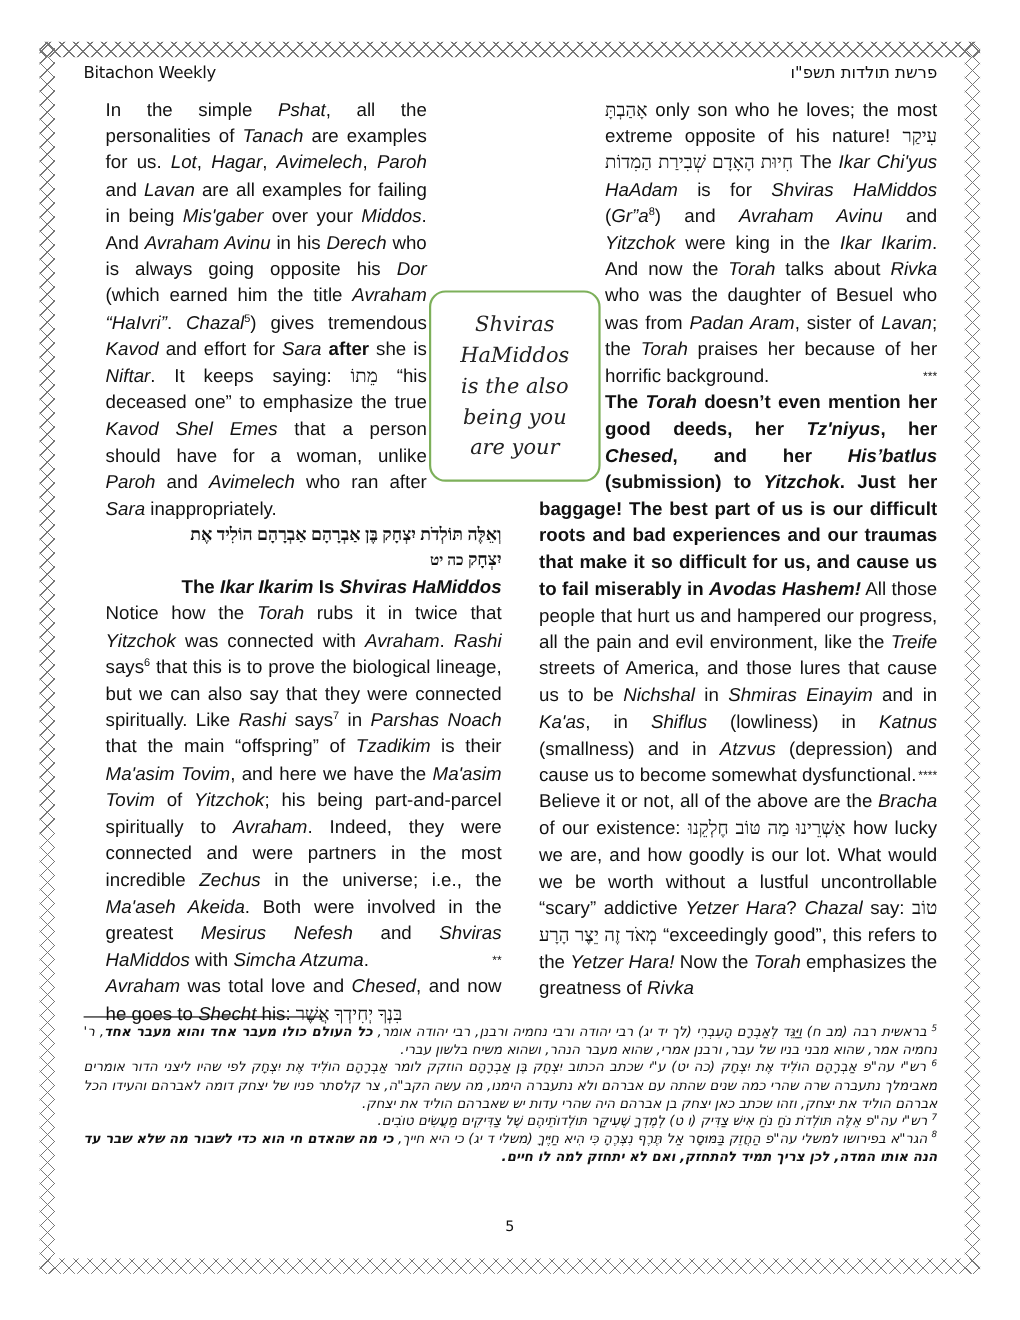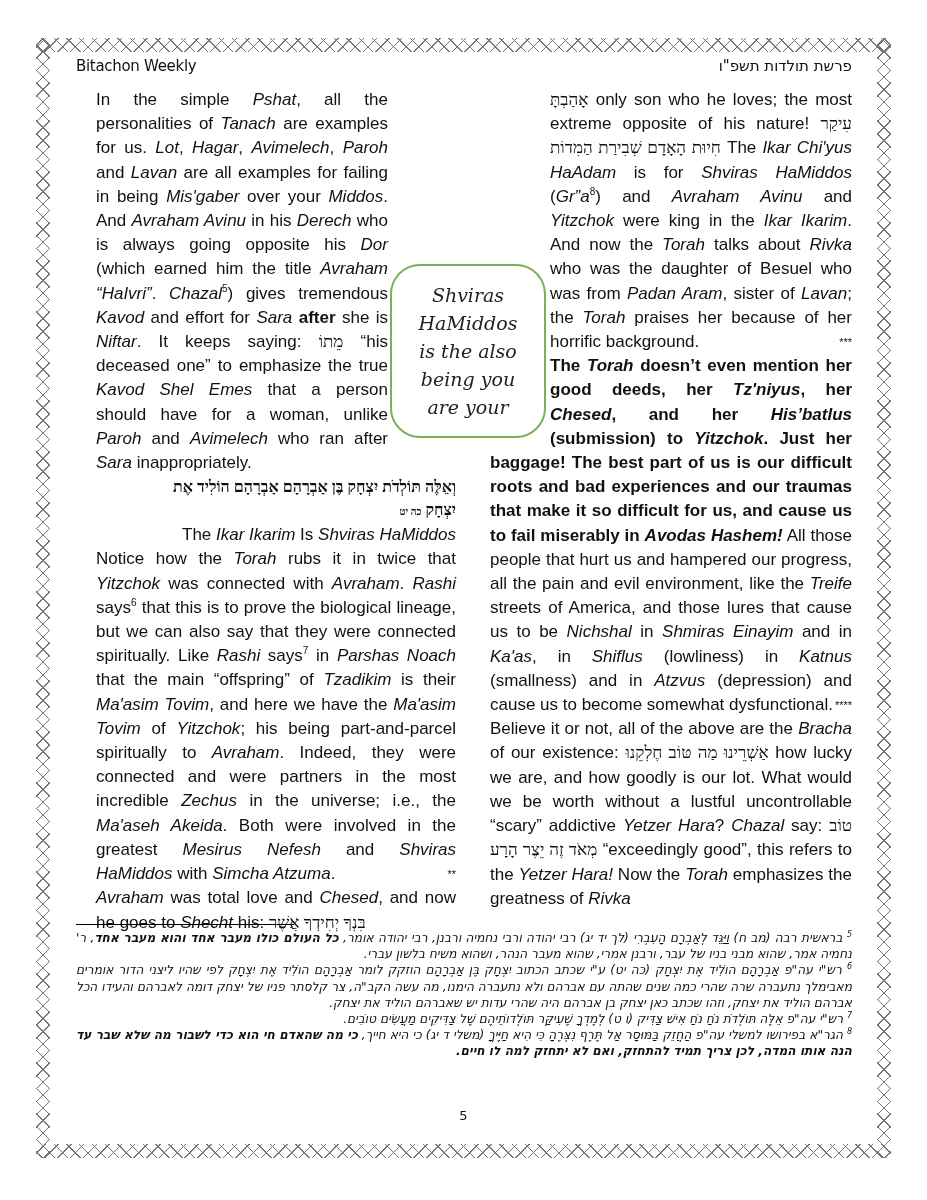--- a/index.html
+++ b/index.html
@@ -29,21 +29,21 @@
   .col-right { left:490px; width:362px; }
   .col p { margin:0; }
   .center { text-align:right; }
   .heb { direction:rtl; font-family:Liberation Serif, serif; }
   .stars { float:right; font-size:11px; }
   sup { font-size:10px; line-height:0; }
 
   .float-left-space { float:right; width:68px; height:170px; shape-outside:inset(0); }
   .float-right-space { float:left; width:60px; height:170px; }
 
-  .callout { position:absolute; left:390px; top:264px; width:156px; height:174px; border:2px solid #7db05a; border-radius:30px; box-sizing:border-box; background:#fff;
+  .callout { position:absolute; left:390px; top:264px; width:156px; height:174px; border:2px solid #7db05a; border-radius:15px; box-sizing:border-box; background:#fff;
     display:flex; align-items:center; justify-content:center; text-align:center; font-family:"DejaVu Serif", serif; font-style:italic; font-size:19px; line-height:28px; color:#222; padding:6px; }
 
   .fn-rule { position:absolute; left:76px; top:924px; width:218px; border-top:1px solid #000; }
   .footnotes { position:absolute; left:76px; top:930px; width:776px; direction:rtl; font-family:"DejaVu Sans", sans-serif; font-size:12.2px; line-height:16.2px; text-align:justify; }
   .footnotes p { margin:0;font-style:italic; }
   .footnotes sup { font-size:8px; }
   .page-number { position:absolute; top:1108px; left:0; width:927px; text-align:center; font-family:"DejaVu Sans", sans-serif; font-size:13px; }
 </style>
 </head>
 <body>
@@ -60,23 +60,23 @@
   <span class="header-right">פרשת תולדות תשפ"ו</span>
 </div>
 
 <div class="col col-left">
   <div class="float-left-space" style="margin-top:170px;"></div>
   <p>
     <span>In the simple </span><i>Pshat</i><span>, all the personalities of </span><i>Tanach</i><span> are examples for us. </span><i>Lot</i><span>, </span><i>Hagar</i><span>, </span><i>Avimelech</i><span>, </span><i>Paroh</i><span> and </span><i>Lavan</i><span> are all examples for failing in being </span><i>Mis'gaber</i><span> over your </span><i>Middos</i><span>. And </span><i>Avraham Avinu</i><span> in his </span><i>Derech</i><span> who is always going opposite his </span><i>Dor</i><span> (which earned him the title </span><i>Avraham “HaIvri”</i><span>. </span><i>Chazal</i><sup>5</sup><span>) gives tremendous </span><i>Kavod</i><span> and effort for </span><i>Sara</i><span> </span><b>after</b><span> she is </span><i>Niftar</i><span>. It keeps saying: </span><span class="heb" style="direction:rtl;unicode-bidi:embed;">מֵתוֹ</span><span> “his deceased one” to emphasize the true </span><i>Kavod Shel Emes</i><span> that a person should have for a woman, unlike </span><i>Paroh</i><span> and </span><i>Avimelech</i><span> who ran after </span><i>Sara</i><span> inappropriately.</span>
   </p>
   <p class="center heb" style="font-weight:bold;font-size:16px;line-height:23px;clear:both;">
     <span>וְאֵלֶּה תּוֹלְדֹת יִצְחָק בֶּן אַבְרָהָם אַבְרָהָם הוֹלִיד אֶת</span><br>
-    <span>יִצְחָק</span> <span style="font-size:10px;">כה יט</span>
+    <span>יִצְחָק</span> <span style="font-size:14px;">כה יט</span>
   </p>
-  <p class="center" style="font-weight:normal;">
+  <p class="center" style="font-weight:bold;">
     <span>The </span><i>Ikar Ikarim</i><span> Is </span><i>Shviras HaMiddos</i>
   </p>
   <p>
     <span>Notice how the </span><i>Torah</i><span> rubs it in twice that </span><i>Yitzchok</i><span> was connected with </span><i>Avraham</i><span>. </span><i>Rashi</i><span> says</span><sup>6</sup><span> that this is to prove the biological lineage, but we can also say that they were connected spiritually. Like </span><i>Rashi</i><span> says</span><sup>7</sup><span> in </span><i>Parshas Noach</i><span> that the main “offspring” of </span><i>Tzadikim</i><span> is their </span><i>Ma'asim Tovim</i><span>, and here we have the </span><i>Ma'asim Tovim</i><span> of </span><i>Yitzchok</i><span>; his being part-and-parcel spiritually to </span><i>Avraham</i><span>. Indeed, they were connected and were partners in the most incredible </span><i>Zechus</i><span> in the universe; i.e., the </span><i>Ma'aseh Akeida</i><span>. Both were involved in the greatest </span><i>Mesirus Nefesh</i><span> and </span><i>Shviras HaMiddos</i><span> with </span><i>Simcha Atzuma</i><span>.</span><span class="stars">**</span>
   </p>
   <p>
     <i>Avraham</i><span> was total love and </span><i>Chesed</i><span>, and now he goes to </span><i>Shecht</i><span> his: </span><span class="heb" style="unicode-bidi:embed;">בִּנְךָ יְחִידְךָ אֲשֶׁר</span>
   </p>
 </div>
 

